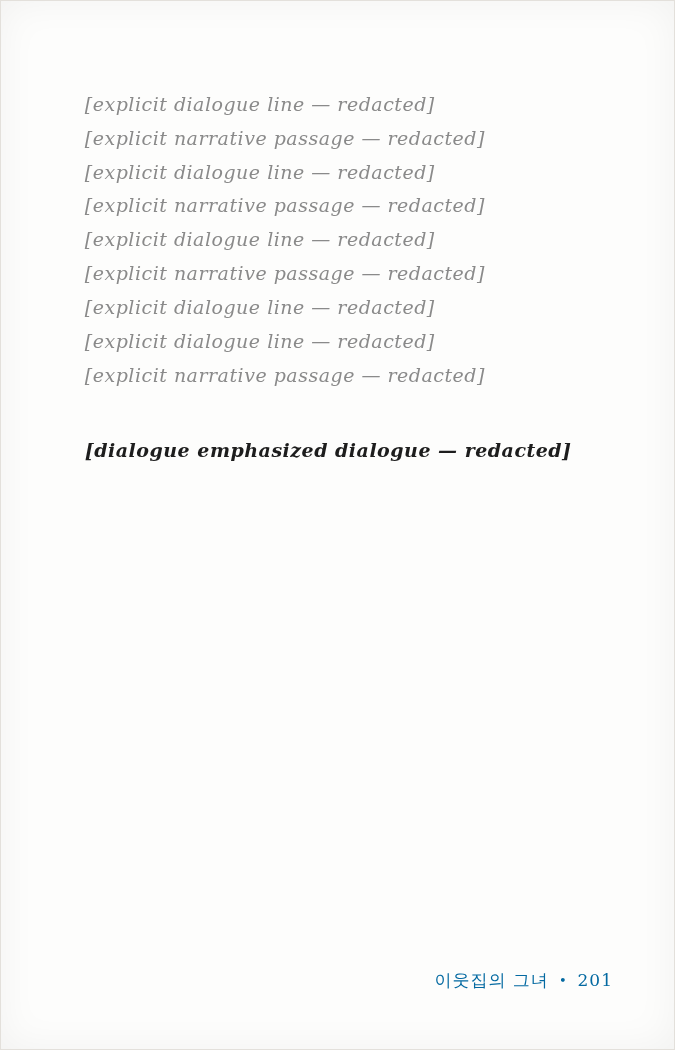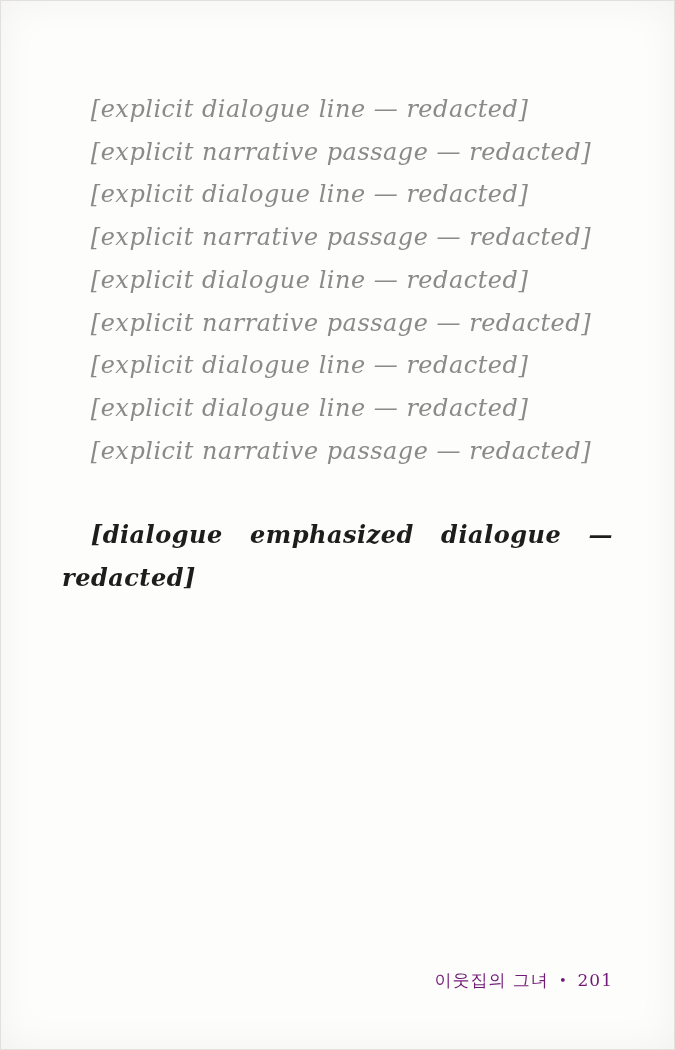--- a/index.html
+++ b/index.html
@@ -21,21 +21,21 @@
     padding: 88px 62px 60px 62px;
   }
   .page-edge {
     position: absolute;
     left: 0; top: 0; right: 0; bottom: 0;
     border: 1px solid #e3e0db;
     pointer-events: none;
   }
   .body-text {
     color: #2b2b2b;
-    font-size: 24px;
+    font-size: 19px;
     line-height: 1.78;
     letter-spacing: 0.5px;
     text-align: justify;
   }
   .para {
     margin: 0;
     text-indent: 1.2em;
   }
   .redacted {
     color: #8a8a8a;
@@ -45,21 +45,21 @@
     margin: 42px 0 0 0;
     font-weight: bold;
     text-indent: 1.2em;
     color: #1d1d1d;
   }
   .footer {
     position: absolute;
     right: 62px;
     bottom: 58px;
     font-size: 17px;
-    color: #701a75;
+    color: #0369a1;
     letter-spacing: 1px;
   }
   .footer .dot {
     margin: 0 10px;
     font-size: 13px;
     vertical-align: 1px;
   }
 </style>
 </head>
 <body>

